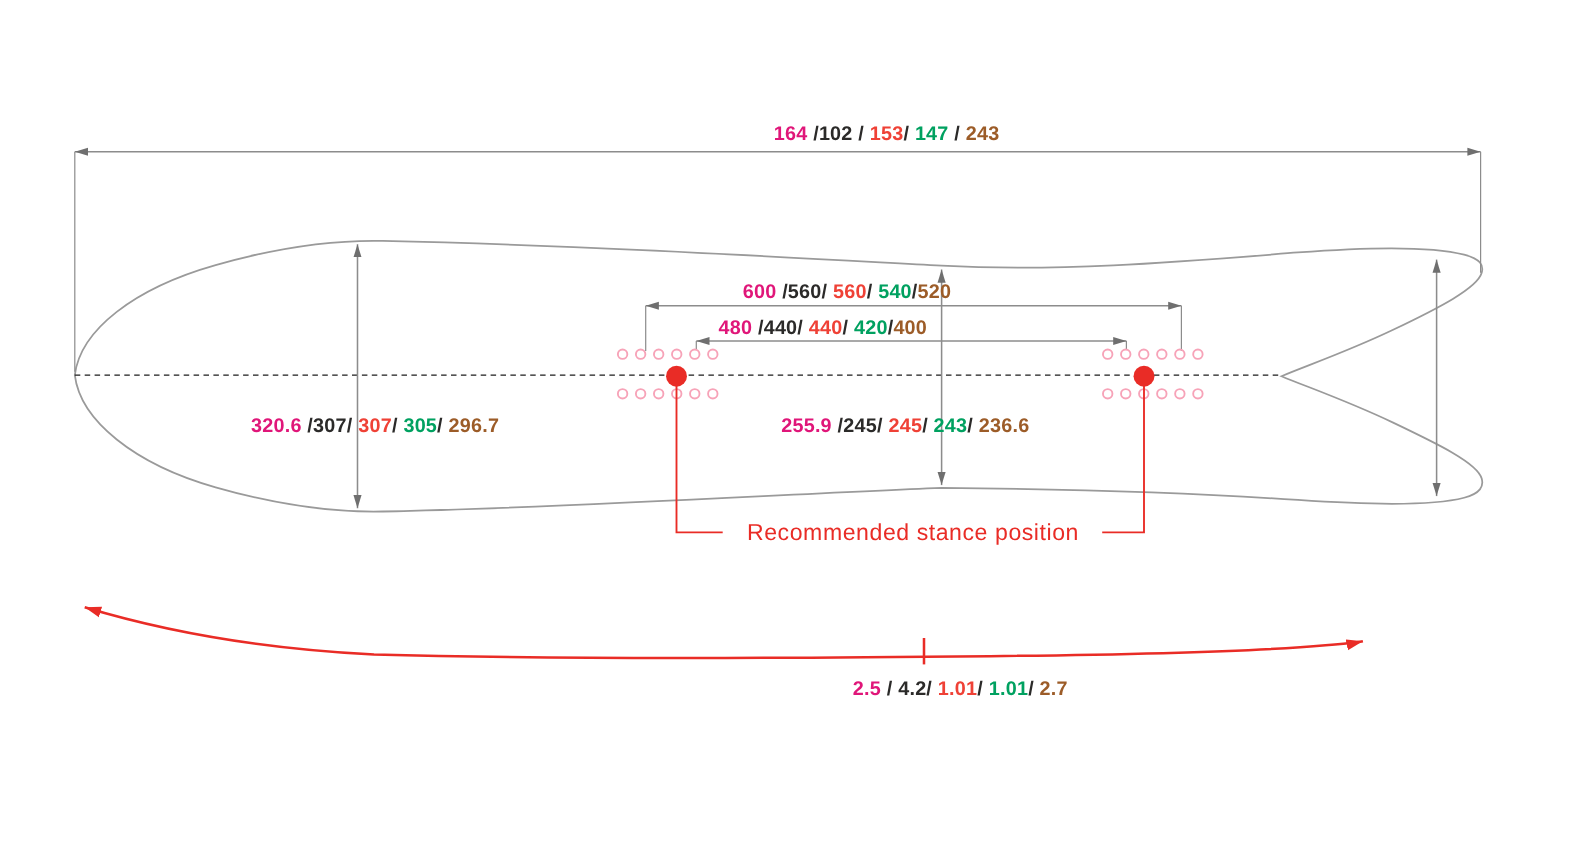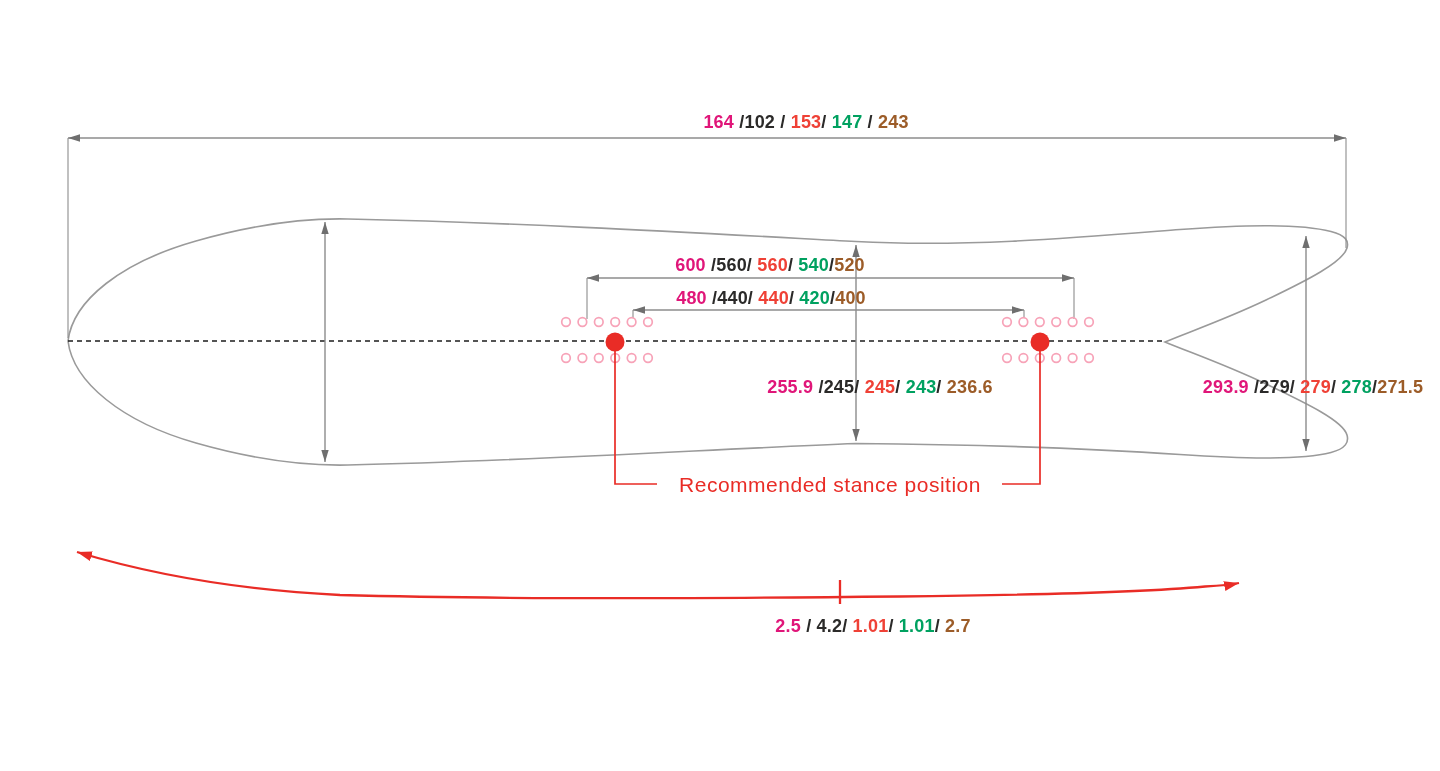--- a/index.html
+++ b/index.html
@@ -19,23 +19,23 @@
   .seg{white-space:pre;}
   .seg-m{color:var(--c-m);text-align:center;} .seg-k{color:var(--c-k);} .seg-r{color:var(--c-r);}
   .seg-g{color:var(--c-g);} .seg-br{color:var(--c-br);}
   .stance-label{
     position:absolute;left:830px;top:485px;transform:translate(-50%,-50%);
     color:var(--c-red);font-size:21px;font-weight:400;letter-spacing:0.5px;white-space:pre;
   }
   
   #lbl-top{left:806px;top:122px;}
   #lbl-600{left:770px;top:265px;}
-  #lbl-480{left:771px;top:298px;}
+  #lbl-480{left:748px;top:298px;}
   #lbl-nose{left:341px;top:387px;}
-  #lbl-waist{left:880px;top:387px;}
+  #lbl-waist{left:823px;top:387px;}
   #lbl-tail{left:1313px;top:387px;}
   #lbl-camber{left:873px;top:626px;}
 
   .board-outline{fill:none;stroke:var(--c-outline);stroke-width:1.6px;}
   .centerline{stroke:var(--c-dash);stroke-width:1.3px;stroke-dasharray:5 4;fill:none;}
   .dimline{stroke:var(--c-gray);stroke-width:1.4px;fill:none;}
   .extline{stroke:var(--c-gray);stroke-width:1.1px;fill:none;}
   .mk-gray{fill:#6f6f6f;}
   .mk-red{fill:var(--c-red);}
   .insert-hole{fill:none;stroke:var(--c-pink);stroke-width:1.7px;}
@@ -154,18 +154,18 @@
           C 150 574, 240 590, 340 595
           C 520 600, 740 598, 900 596.5
           C 1040 595, 1140 592.5, 1205 586.5
           C 1222 585.5, 1232 584.5, 1239 583"></path>
     <line class="tick" x1="840" y1="580" x2="840" y2="604"></line>
   </svg>
 
   <div class="dim-label" id="lbl-top"><span class="seg seg-m">164 </span><span class="seg seg-k">/102 / </span><span class="seg seg-r">153</span><span class="seg seg-k">/ </span><span class="seg seg-g">147 </span><span class="seg seg-k">/ </span><span class="seg seg-br">243</span></div>
   <div class="dim-label" id="lbl-600"><span class="seg seg-m">600 </span><span class="seg seg-k">/560/ </span><span class="seg seg-r">560</span><span class="seg seg-k">/ </span><span class="seg seg-g">540</span><span class="seg seg-k">/</span><span class="seg seg-br">520</span></div>
   <div class="dim-label" id="lbl-480"><span class="seg seg-m">480 </span><span class="seg seg-k">/440/ </span><span class="seg seg-r">440</span><span class="seg seg-k">/ </span><span class="seg seg-g">420</span><span class="seg seg-k">/</span><span class="seg seg-br">400</span></div>
+  <div class="dim-label" id="lbl-nose"><span class="seg seg-m">320.6 </span><span class="seg seg-k">/307/ </span><span class="seg seg-r">307</span><span class="seg seg-k">/ </span><span class="seg seg-g">305</span><span class="seg seg-k">/ </span><span class="seg seg-br">296.7</span></div>
   <div class="dim-label" id="lbl-waist"><span class="seg seg-m">255.9 </span><span class="seg seg-k">/245/ </span><span class="seg seg-r">245</span><span class="seg seg-k">/ </span><span class="seg seg-g">243</span><span class="seg seg-k">/ </span><span class="seg seg-br">236.6</span></div>
-  <div class="dim-label" id="lbl-tail"><span class="seg seg-m">293.9 </span><span class="seg seg-k">/279/ </span><span class="seg seg-r">279</span><span class="seg seg-k">/ </span><span class="seg seg-g">278</span><span class="seg seg-k">/</span><span class="seg seg-br">271.5</span></div>
   <div class="dim-label" id="lbl-camber"><span class="seg seg-m">2.5 </span><span class="seg seg-k">/ 4.2/ </span><span class="seg seg-r">1.01</span><span class="seg seg-k">/ </span><span class="seg seg-g">1.01</span><span class="seg seg-k">/ </span><span class="seg seg-br">2.7</span></div>
 
   <div class="stance-label">Recommended stance position</div>
 </div>
 
 </body></html>

